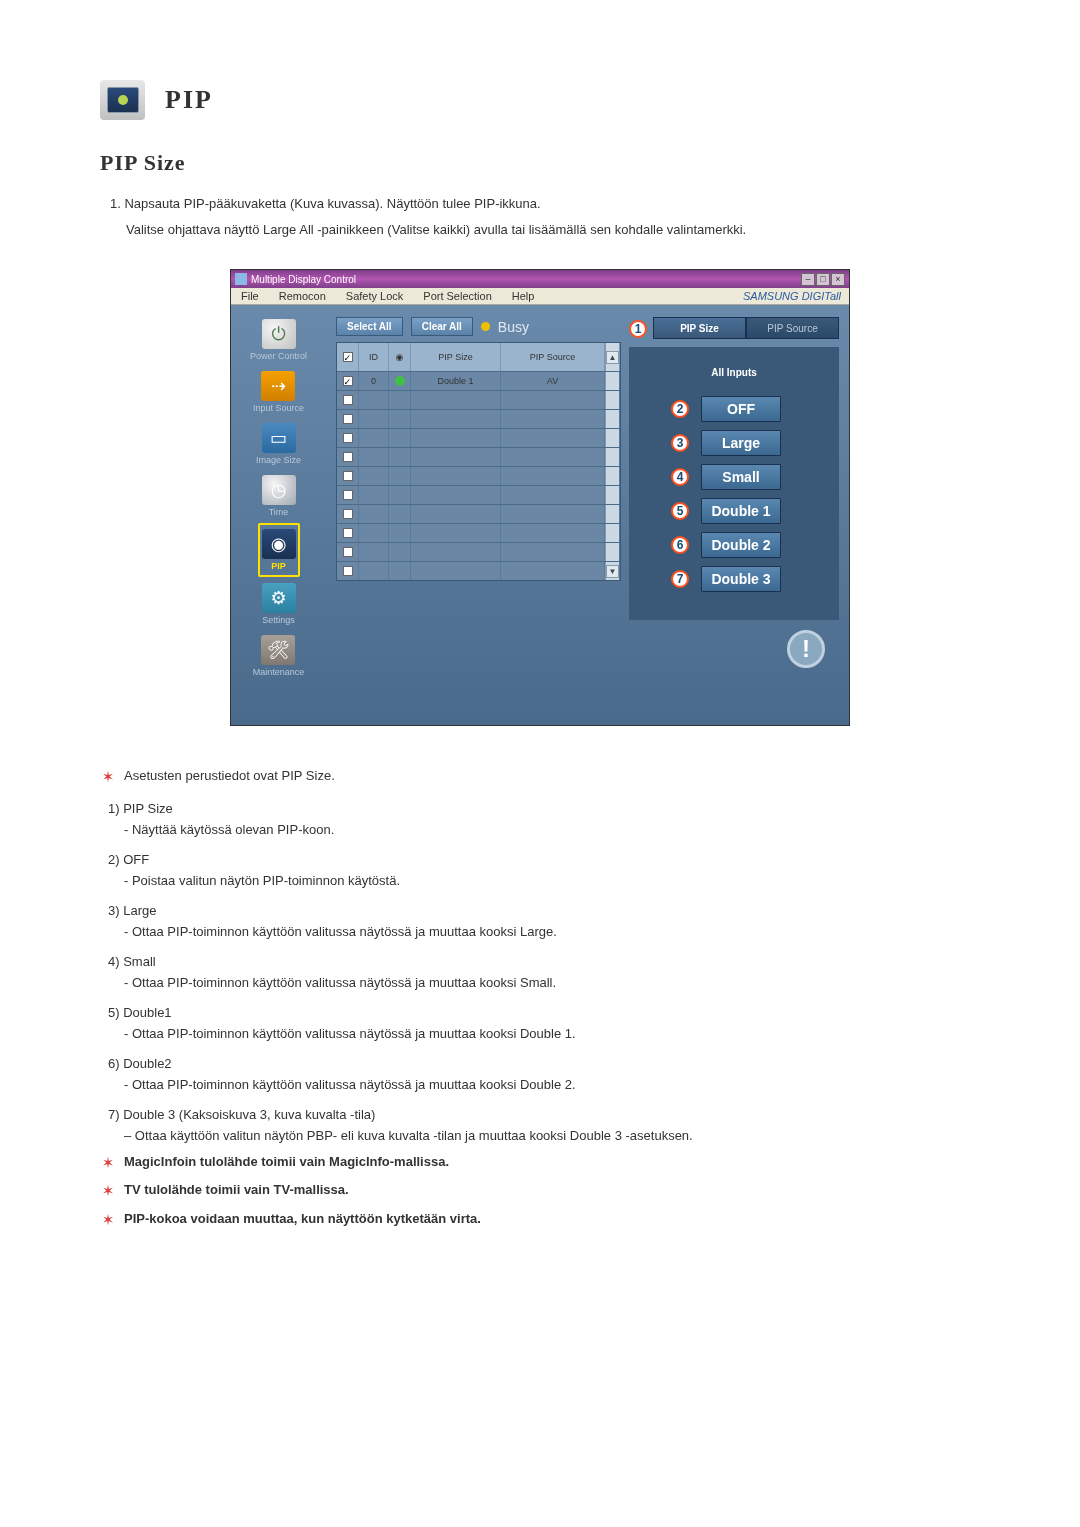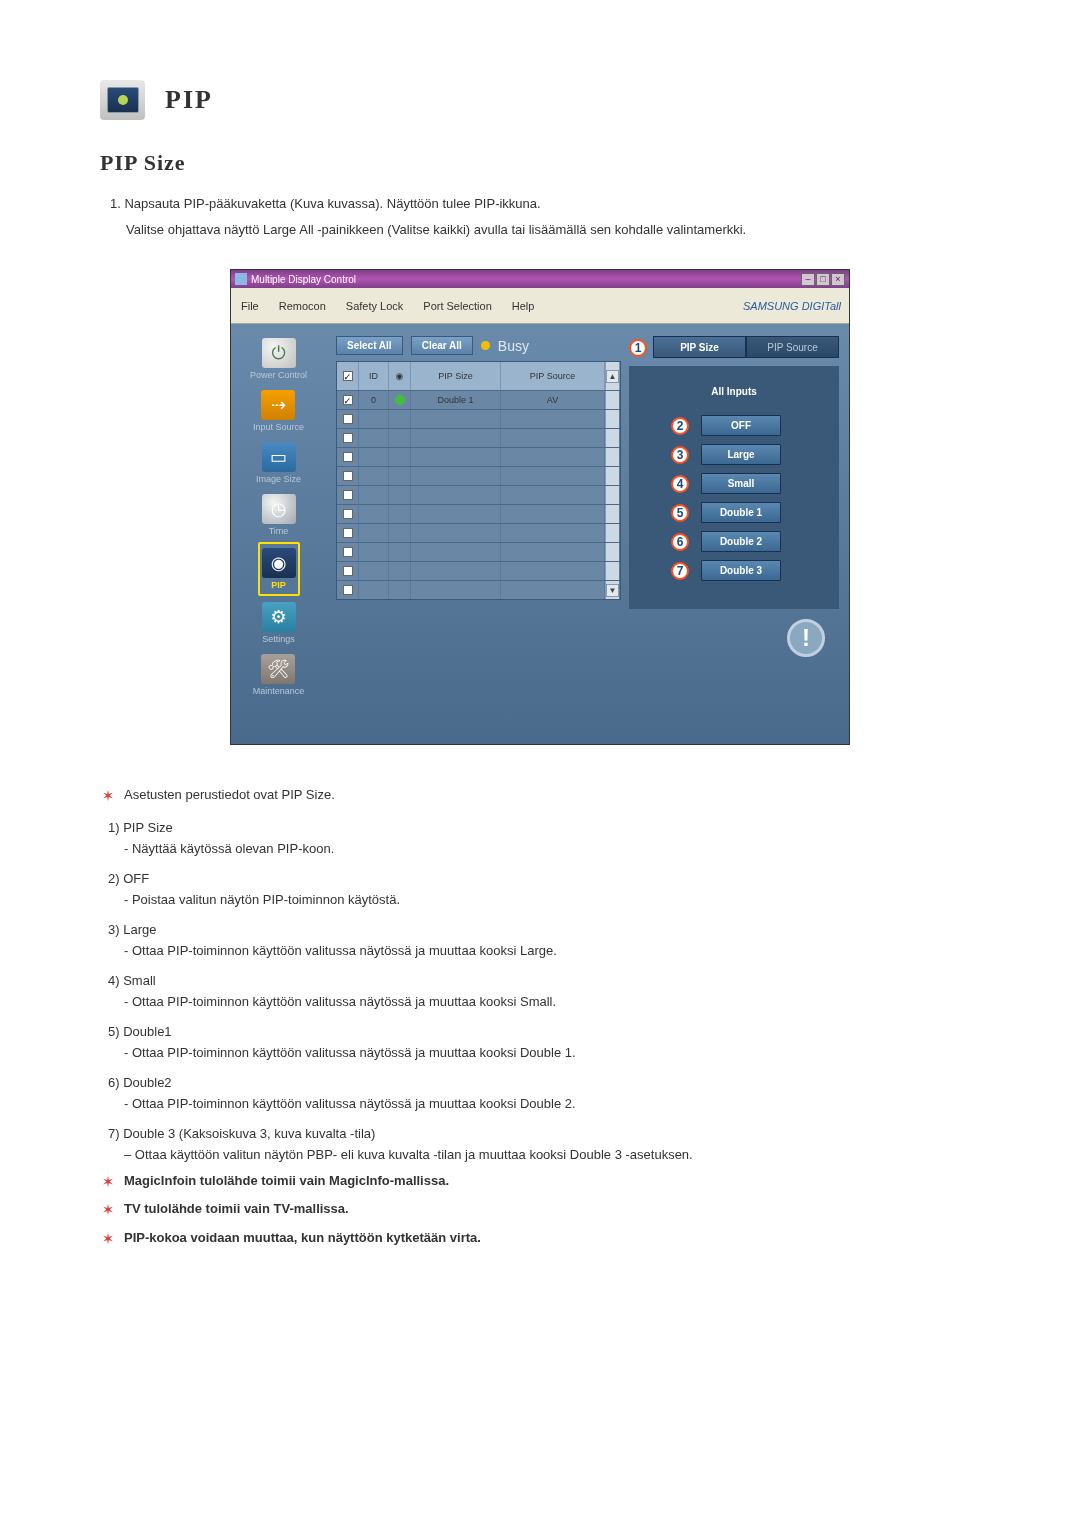--- a/index.html
+++ b/index.html
@@ -16,21 +16,21 @@
   .instr { margin-bottom: 6px; padding-left: 10px; line-height: 1.5; }
   .instr-sub { padding-left: 26px; line-height: 1.5; margin-bottom: 20px; }
   
   .app-window { width: 620px; margin: 30px auto 40px auto; border: 1px solid #333; background:#fff; }
   
   .titlebar { height: 18px; background: linear-gradient(#7e3f8a,#b154b0,#7e3f8a); color:#fff; font-size:10px; display:flex; align-items:center; padding:0 4px; }
   .titlebar-icon { width:12px; height:12px; background:#8cb8e8; margin-right:4px; display:inline-block; }
   .window-controls { margin-left:auto; display:flex; gap:1px; }
   .wc { width:14px; height:13px; background:#d4c4d4; border:1px solid #666; font-size:9px; text-align:center; line-height:11px; color:#333; }
   
-  .menubar { height: 36px; background:#ece9d8; border-bottom:1px solid #aca899; display:flex; align-items:center; font-size:11px; }
+  .menubar { height: 17px; background:#ece9d8; border-bottom:1px solid #aca899; display:flex; align-items:center; font-size:11px; }
   .menu-item { padding: 0 10px; cursor:default; }
   .menu-brand { margin-left:auto; padding-right:8px; color:#2a5aa0; font-size:11px; font-style:italic; }
   
   .app-body { background: linear-gradient(#6a8aac,#4a6a8c); display:flex; min-height: 420px; }
   
   .sidebar { width: 95px; padding: 10px 4px; display:flex; flex-direction:column; align-items:center; gap:2px; }
   .side-item { display:flex; flex-direction:column; align-items:center; gap:2px; padding:4px 2px; cursor:default; }
   .side-item.active { border:2px solid #ffe000; border-radius:2px; }
   .side-ic { width:34px; height:30px; border-radius:3px; display:flex; align-items:center; justify-content:center; font-size:18px; color:#fff; }
   .side-lbl { font-size:9px; color:#b8c8d8; }
@@ -71,21 +71,21 @@
   .right-panel { width: 210px; }
   .tab-row { display:flex; height:22px; margin-bottom:2px; }
   .tab { flex:1; background:linear-gradient(#3a5878,#2a4868); color:#b8c8d8; font-size:10px; display:flex; align-items:center; justify-content:center; border:1px solid #1a3050; cursor:default; }
   .tab.active { background:linear-gradient(#4a7098,#3a5878); color:#fff; font-weight:bold; }
   .marker-circle { position:relative; width:18px; height:18px; border:2px solid #ff5020; border-radius:50%; background:#fff; color:#1a4a7a; font-weight:bold; font-size:12px; text-align:center; line-height:15px; margin-right:6px; flex-shrink:0; }
   .marker-row { display:flex; align-items:center; margin-bottom:6px; }
   
   .control-area { background:#3a5878; padding: 20px 12px; min-height:230px; }
   .all-inputs-lbl { color:#fff; font-size:10px; font-weight:bold; text-align:center; margin-bottom:18px; }
   .ctl-row { display:flex; align-items:center; margin:0 10px 8px 30px; gap:6px; }
-  .ctl-btn { background:linear-gradient(#5a88b0,#3a6890); color:#fff; font-size:10px; font-weight:bold; padding:4px 0; width:80px; text-align:center; border:1px solid #1a3050; border-radius:1px; cursor:default; }
+  .ctl-btn { background:linear-gradient(#5a88b0,#3a6890); color:#fff; font-size:14px; font-weight:bold; padding:4px 0; width:80px; text-align:center; border:1px solid #1a3050; border-radius:1px; cursor:default; }
   
   .alert-icon { width:38px; height:38px; border-radius:50%; border:3px solid #c0d0e0; background:#8aa8c0; color:#fff; font-size:24px; font-weight:bold; text-align:center; line-height:32px; margin:10px 14px 10px auto; }
   
   .bullets { margin-top: 25px; }
   .star-row { display:flex; align-items:flex-start; gap:8px; margin: 6px 0 6px 0; line-height:1.5; }
   .star { color:#e04040; font-size:15px; flex-shrink:0; width:16px; text-align:center; }
   .num-item { margin: 10px 0 2px 8px; line-height:1.5; }
   .num-sub { margin: 2px 0 2px 24px; line-height:1.5; }
   .indent-sub { margin: 2px 0 2px 24px; line-height:1.5; }
   .bold-txt { font-weight:bold; }

